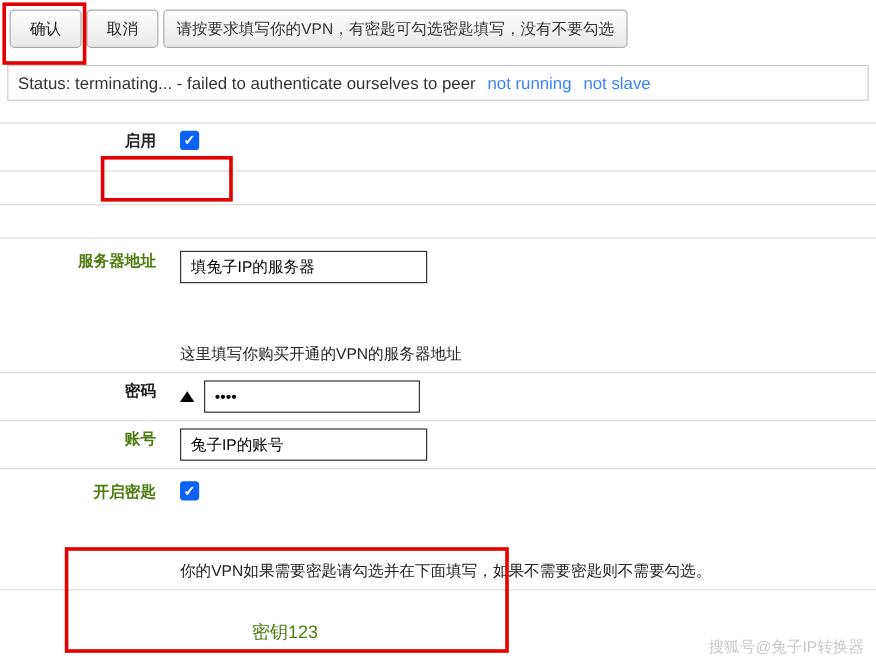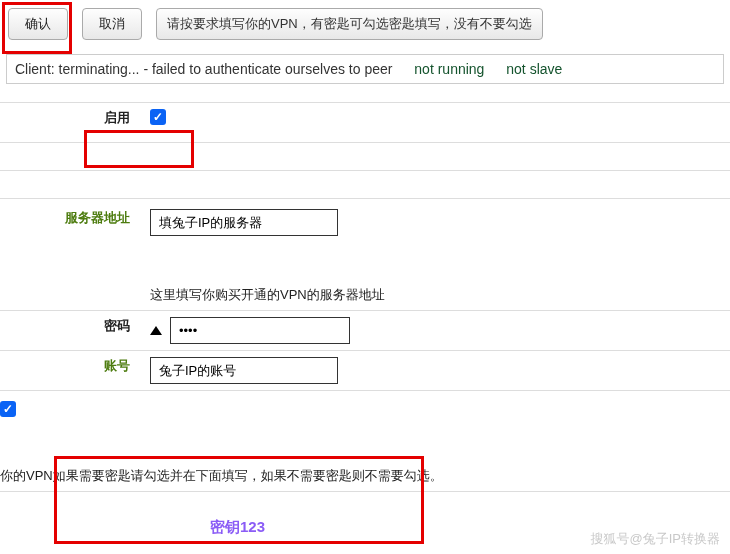--- a/index.html
+++ b/index.html
@@ -8,21 +8,21 @@
     font-size: 13px;
     background: #fff;
     width: 730px;
     height: 554px;
     overflow: hidden;
     position: relative;
   }
   .toolbar {
     padding: 8px 8px 14px 8px;
     display: flex;
-    gap: 14px;
+    gap: 4px;
     align-items: center;
   }
   .btn {
     border: 1px solid #aaa;
     border-radius: 4px;
     background: linear-gradient(#fefefe,#e8e8e8);
     padding: 6px 16px;
     font-size: 13px;
     cursor: pointer;
     color: #222;
@@ -35,21 +35,21 @@
     font-size: 13px;
     color: #333;
   }
   .status-bar {
     border: 1px solid #ccc;
     margin: 0 6px 18px 6px;
     padding: 6px 8px;
     font-size: 14px;
     color: #333;
   }
-  .status-bar .gray { color: #14532d; margin-left: 18px; }
+  .status-bar .gray { color: #3b82f6; margin-left: 6px; }
   .rows { border-top: 1px solid #ddd; }
   .row {
     display: flex;
     align-items: flex-start;
     border-bottom: 1px solid #ddd;
     min-height: 40px;
     padding: 6px 0;
   }
   .row.tall { min-height: 56px; align-items:flex-start; padding-top:10px;}
   .label {
@@ -60,21 +60,21 @@
     font-weight: bold;
     color: #222;
   }
   .label.blue { color: #4d7c0f; }
   .value { flex: 1; display:flex; flex-direction:column; gap:6px;}
   .value-inline { flex:1; display:flex; align-items:center; gap:8px;}
   input[type=text], input[type=password] {
     border: 1px solid #333;
     padding: 5px 8px;
     font-size: 13px;
-    width: 188px;
+    width: 206px;
     background:#fff;
   }
   .helper { font-size: 13px; color: #222; margin-top: 44px; }
   .chk {
     width:16px; height:16px;
     background:#0a63f5;
     border-radius:3px;
     display:inline-flex;
     align-items:center;
     justify-content:center;
@@ -83,42 +83,42 @@
     font-weight:bold;
   }
   .triangle-up {
     width:0;height:0;
     border-left:6px solid transparent;
     border-right:6px solid transparent;
     border-bottom:9px solid #000;
     display:inline-block;
   }
   .red-box { border:3px solid #e40000; position:absolute; pointer-events:none;}
-  .red-text { color:#8b5cf6; font-size:15px; position:absolute;font-weight:bold;}
+  .red-text { color:#4d7c0f; font-size:15px; position:absolute;}
   .watermark {
     position:absolute;
     right:10px; bottom:6px;
     color:#bbb;
     font-size:13px;
     opacity:.8;
     text-align:center;
   }
   .spacer-row { height:28px; border-bottom:1px solid #ddd;}
 </style>
 </head>
 <body>
 
 <div class="toolbar">
   <button class="btn">确认</button>
   <button class="btn">取消</button>
   <div class="hint-btn">请按要求填写你的VPN，有密匙可勾选密匙填写，没有不要勾选</div>
 </div>
 
 <div class="status-bar">
-  <span>Client: terminating... - failed to authenticate ourselves to peer</span>
+  <span>Status: terminating... - failed to authenticate ourselves to peer</span>
   <span class="gray">not running</span>
   <span class="gray">not slave</span>
 </div>
 
 <div class="rows">
 
   <div class="row">
     <div class="label">启用</div>
     <div class="value-inline">
       <span class="chk">✓</span>
@@ -147,20 +147,21 @@
   </div>
 
   <div class="row">
     <div class="label blue">账号</div>
     <div class="value-inline">
       <input type="text" value="兔子IP的账号" style="">
     </div>
   </div>
 
   <div class="row tall">
+    <div class="label blue">开启密匙</div>
     <div class="value">
       <span class="chk">✓</span>
       <span class="helper">你的VPN如果需要密匙请勾选并在下面填写，如果不需要密匙则不需要勾选。</span>
     </div>
   </div>
 
 
 </div>
 
 <div class="red-box" style="left:2px; top:2px; width:70px; height:52px;"></div>

